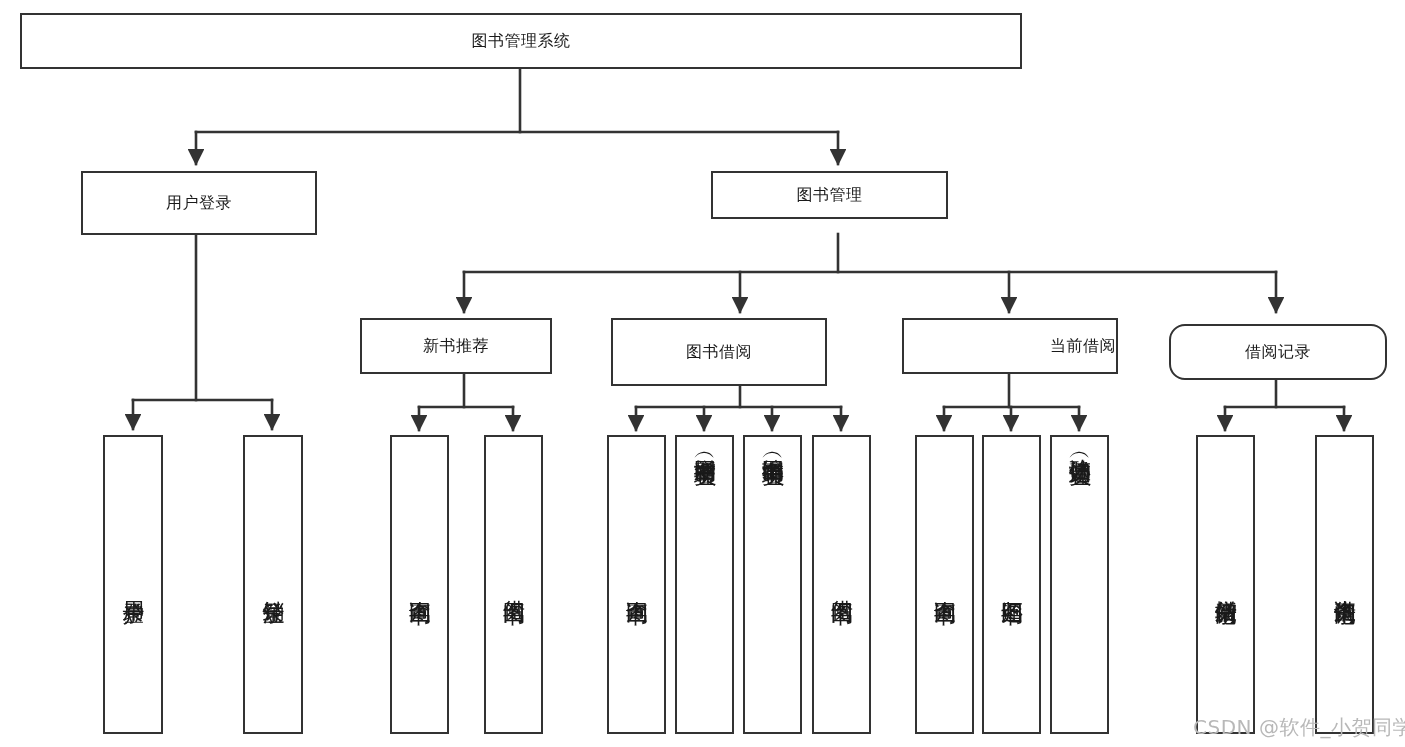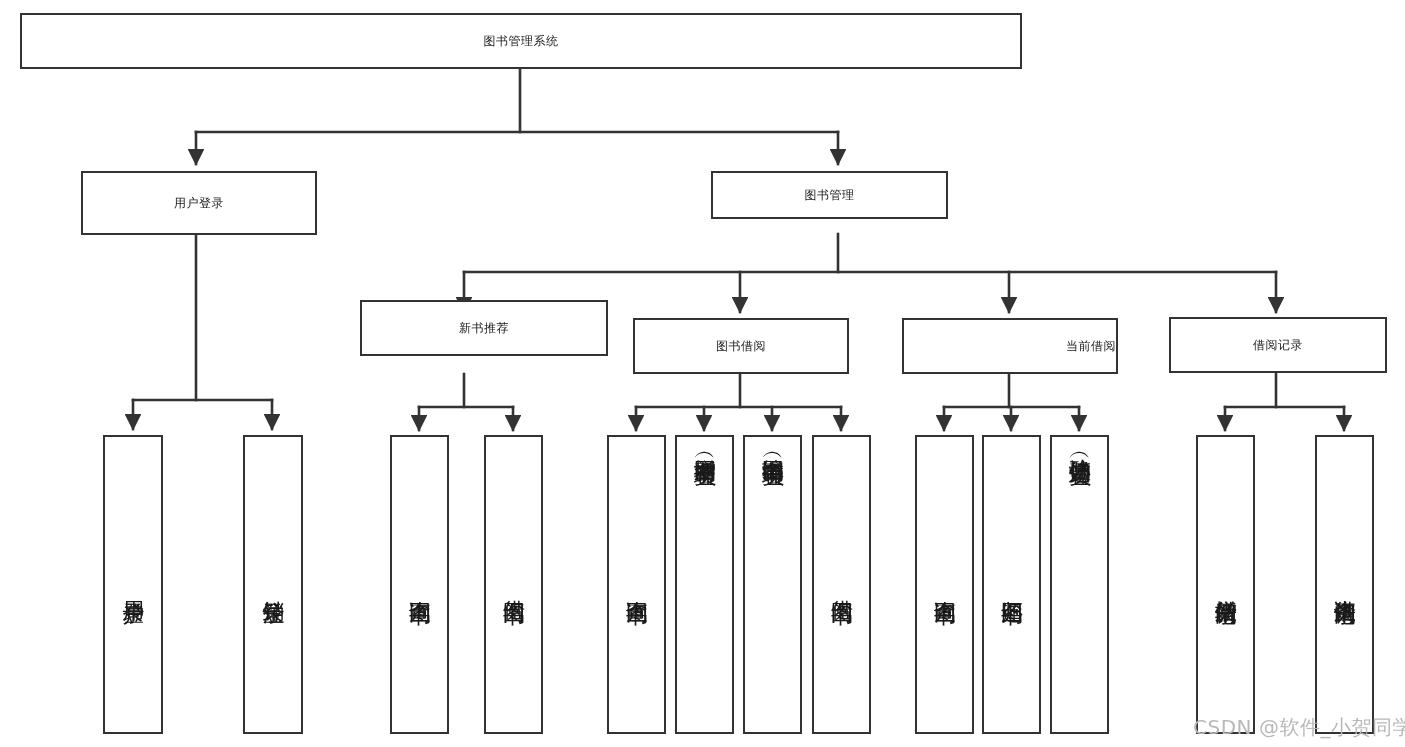--- a/index.html
+++ b/index.html
@@ -38,21 +38,21 @@
   }
   .node .label {
     display: block;
     text-align: center;
     line-height: 1.22;
     color: #1a1a1a;
   }
   
   .node.h .label {
     writing-mode: horizontal-tb;
-    font-size: 12px;
+    font-size: 16px;
     letter-spacing: 0.5px;
   }
   
   .node.v {
     align-items: flex-start;
     justify-content: center;
     padding-top: 4px;
   }
   .node.v .label {
     writing-mode: vertical-rl;
@@ -135,30 +135,30 @@
     <span class="label">图书管理系统</span>
   </div>
 
   <div class="node h" style="left:81px; top:171px; width:236px; height:64px;">
     <span class="label">用户登录</span>
   </div>
   <div class="node h" style="left:711px; top:171px; width:237px; height:48px;">
     <span class="label">图书管理</span>
   </div>
 
-  <div class="node h" style="left:360px; top:300px; width:248px; height:56px;">
+  <div class="node h" style="left:360px; top:318px; width:192px; height:56px;">
     <span class="label">新书推荐</span>
   </div>
-  <div class="node h" style="left:633px; top:318px; width:216px; height:56px;">
+  <div class="node h" style="left:611px; top:318px; width:216px; height:68px;">
     <span class="label">图书借阅</span>
   </div>
   <div class="node h" style="left:902px; top:318px; width:216px; height:56px;justify-content:flex-end;">
     <span class="label">当前借阅</span>
   </div>
-  <div class="node h" style="left:1169px; top:317px; width:218px; height:56px;">
+  <div class="node h" style="left:1169px; top:324px; width:218px; height:56px;border-radius:16px;">
     <span class="label">借阅记录</span>
   </div>
 
   <div class="node v center" style="left:103px; top:435px; width:60px; height:299px;">
     <span class="label">用户登录</span>
   </div>
   <div class="node v center" style="left:243px; top:435px; width:60px; height:299px;">
     <span class="label">注销登录</span>
   </div>
 

